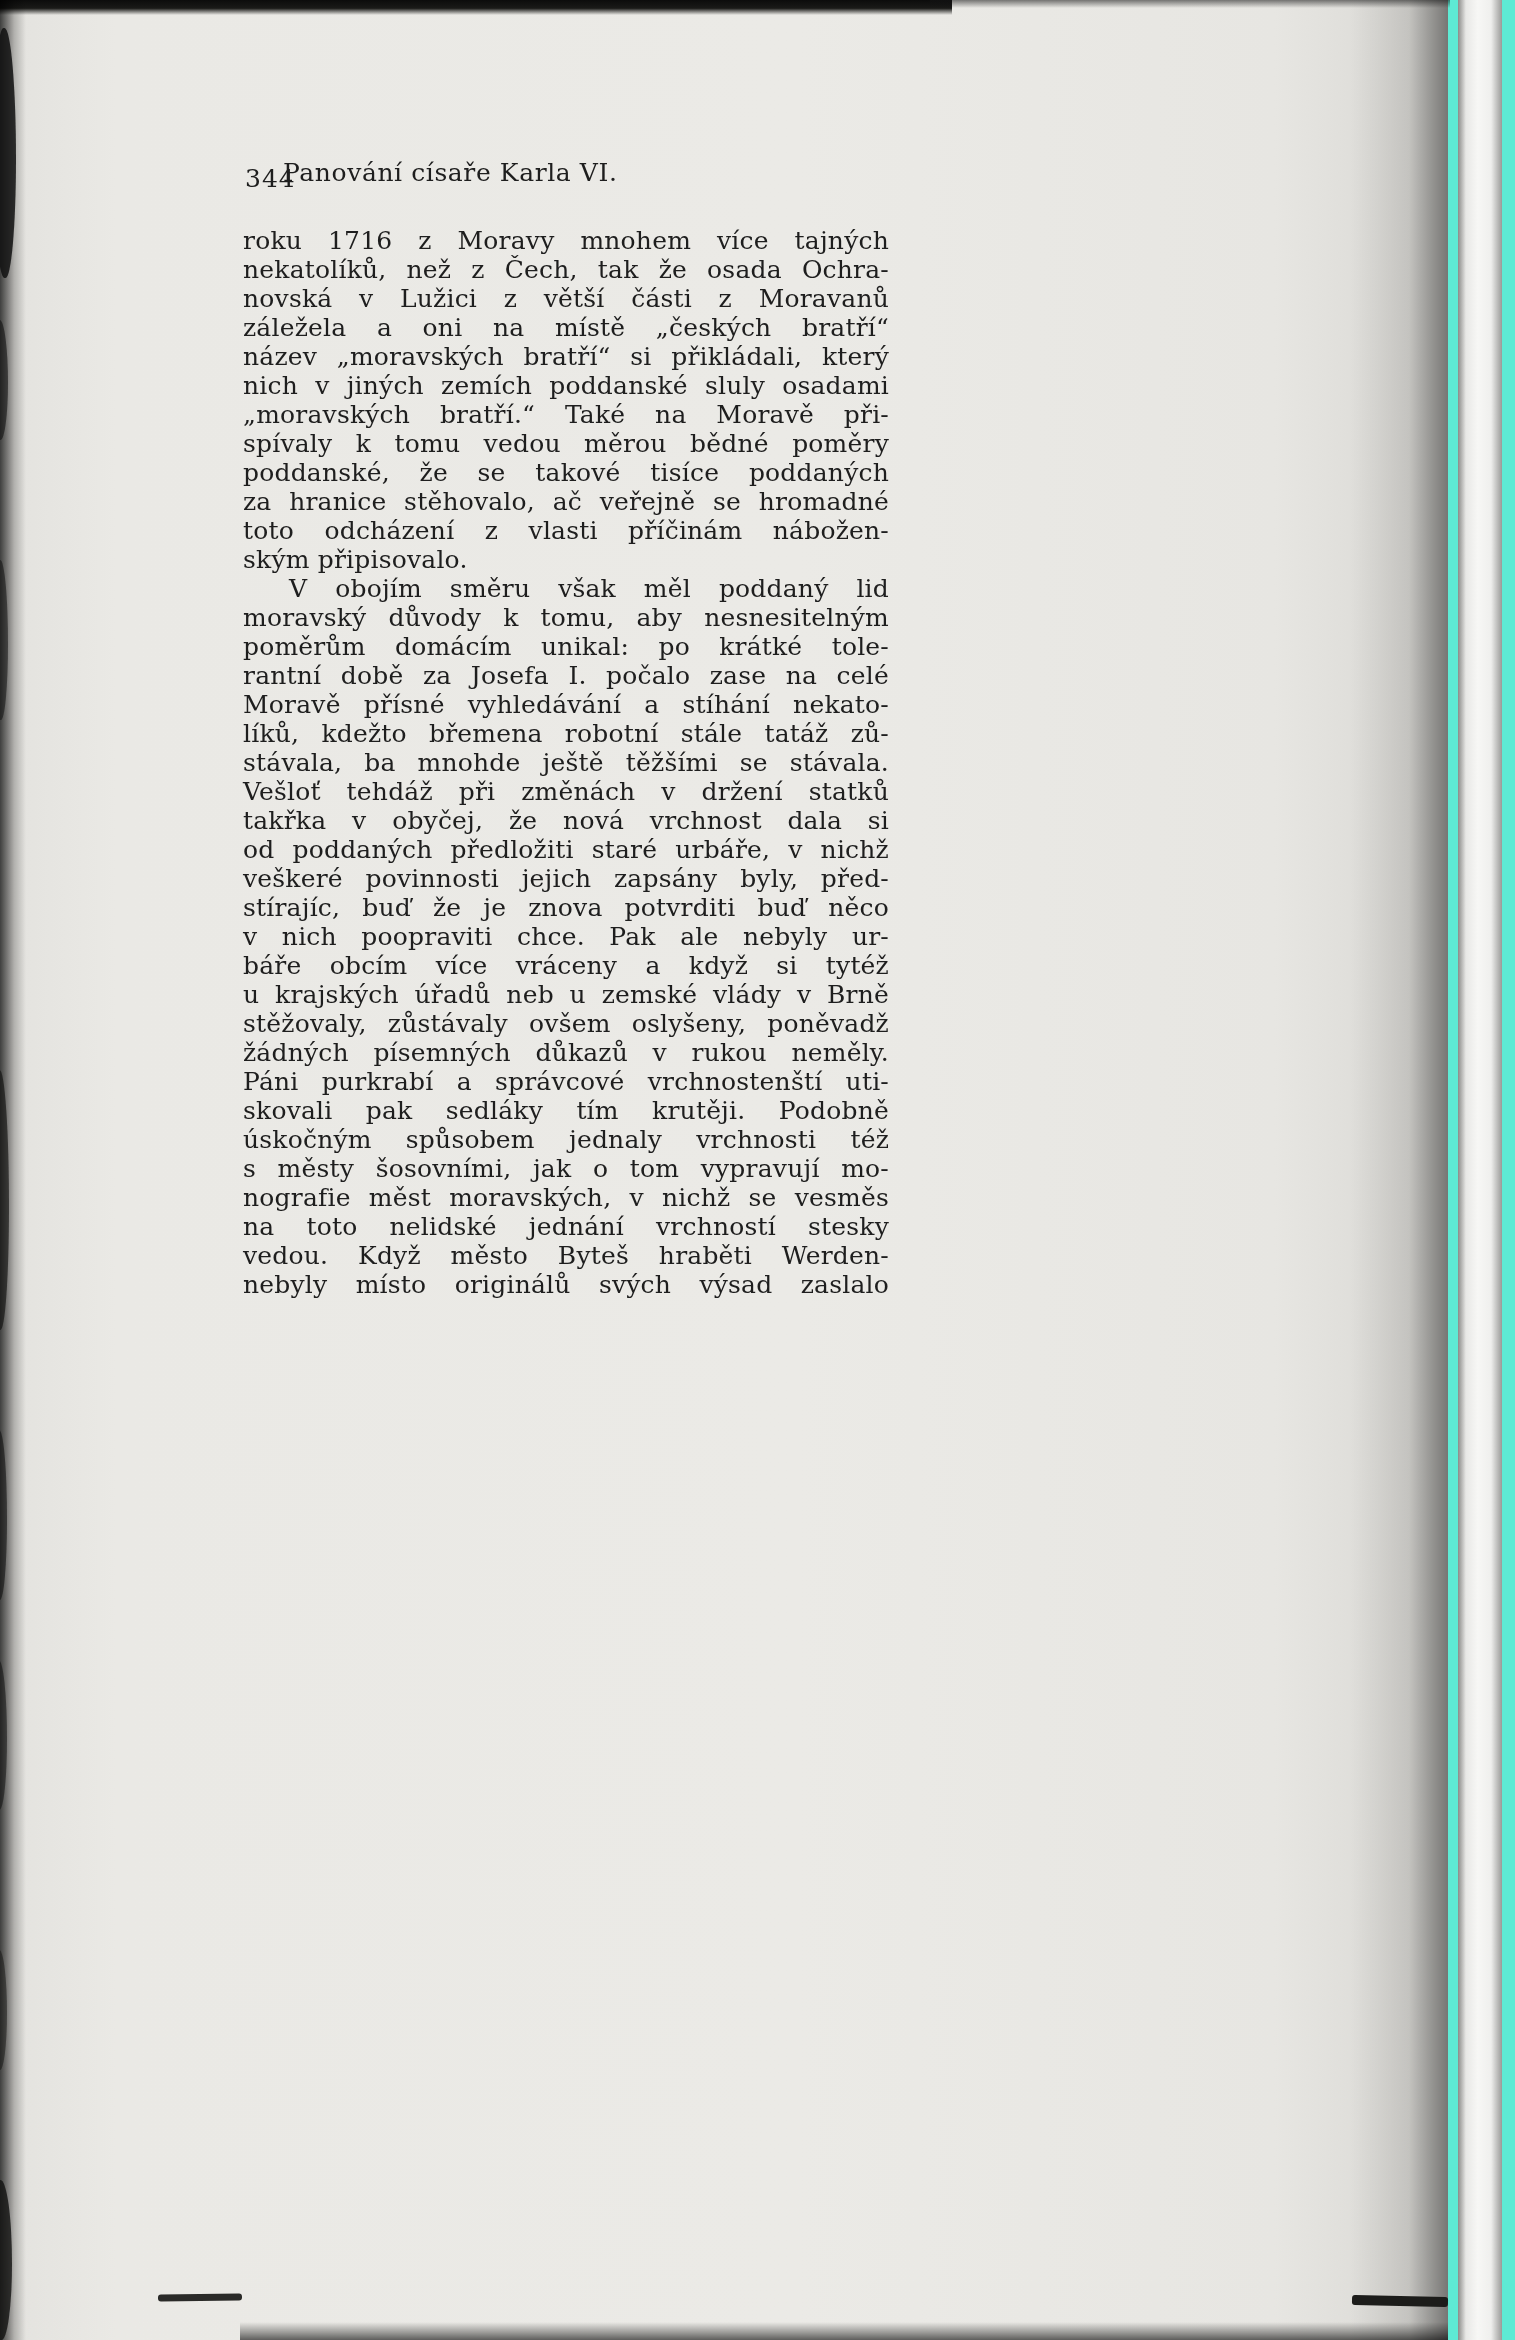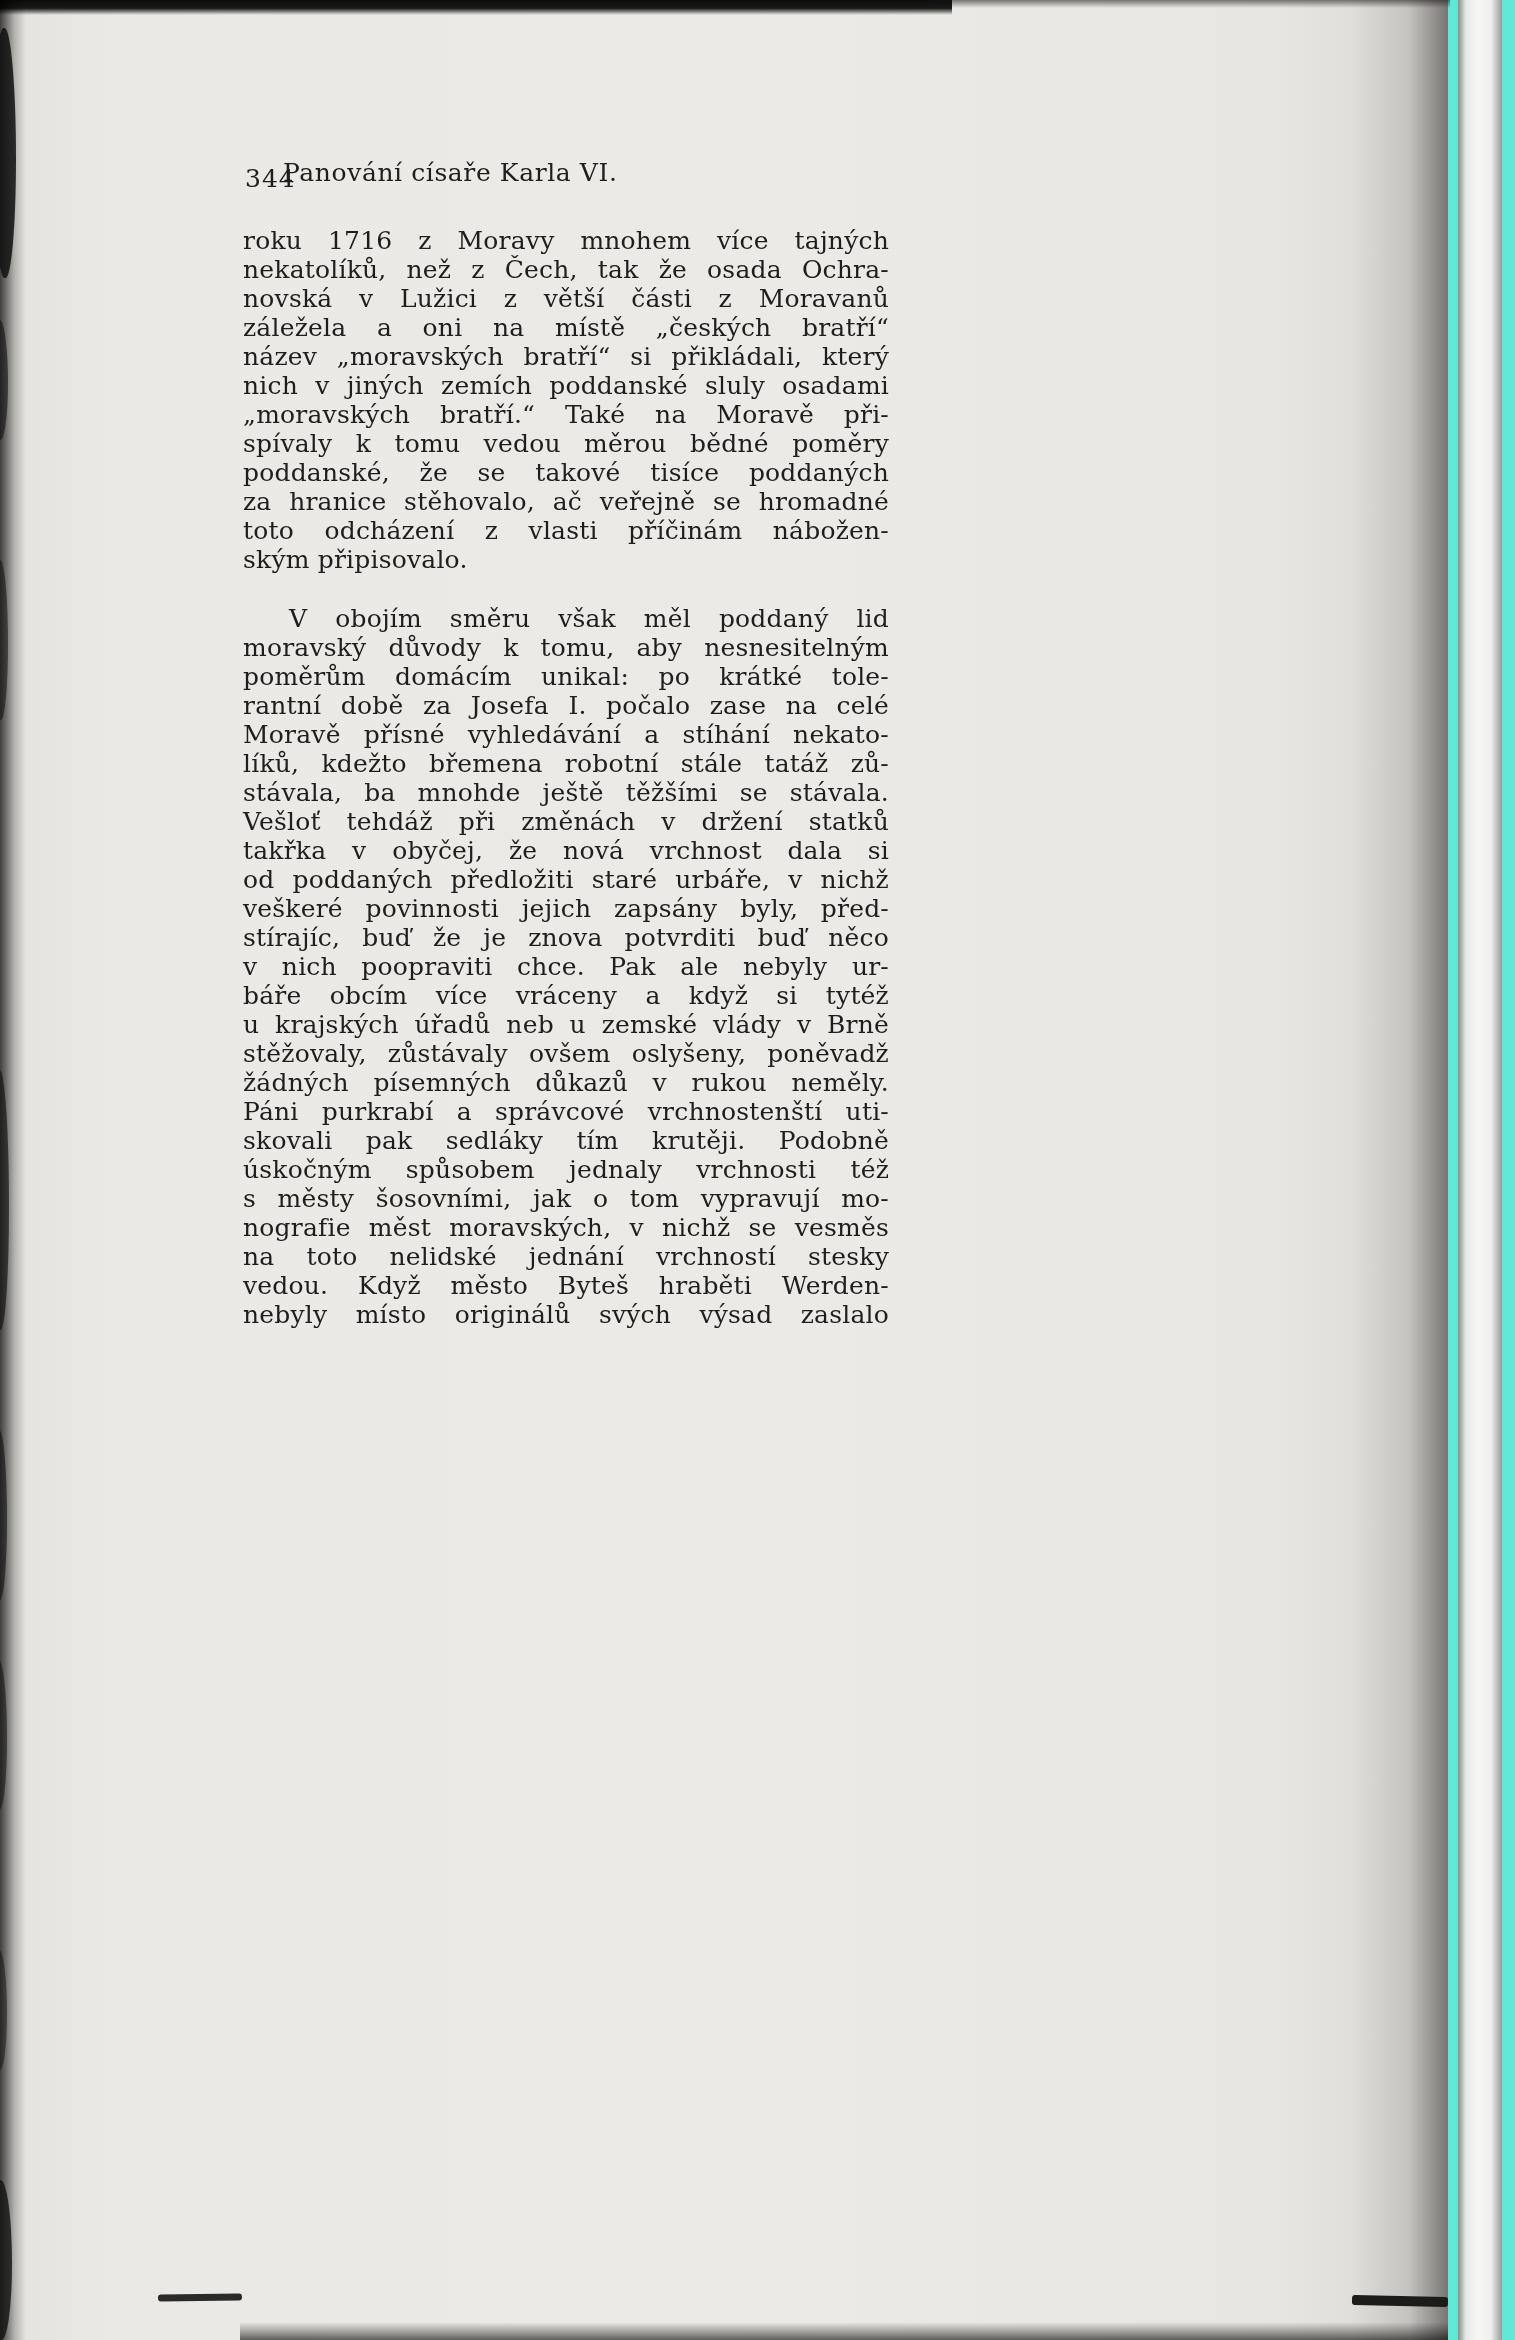--- a/index.html
+++ b/index.html
@@ -145,21 +145,20 @@
     text-align: justify;
     text-align-last: justify;
     white-space: normal;
     letter-spacing: 0.2px;
   }
   .line.no-just {
     text-align-last: left;
   }
   .line.indent {
     padding-left: 46px;
-    margin-top: 30px;
   }
 </style>
 </head>
 <body>
 
 <div id="screen">
 
   <div class="scan-page">
     <div class="page-curve-shadow"></div>
   </div>

